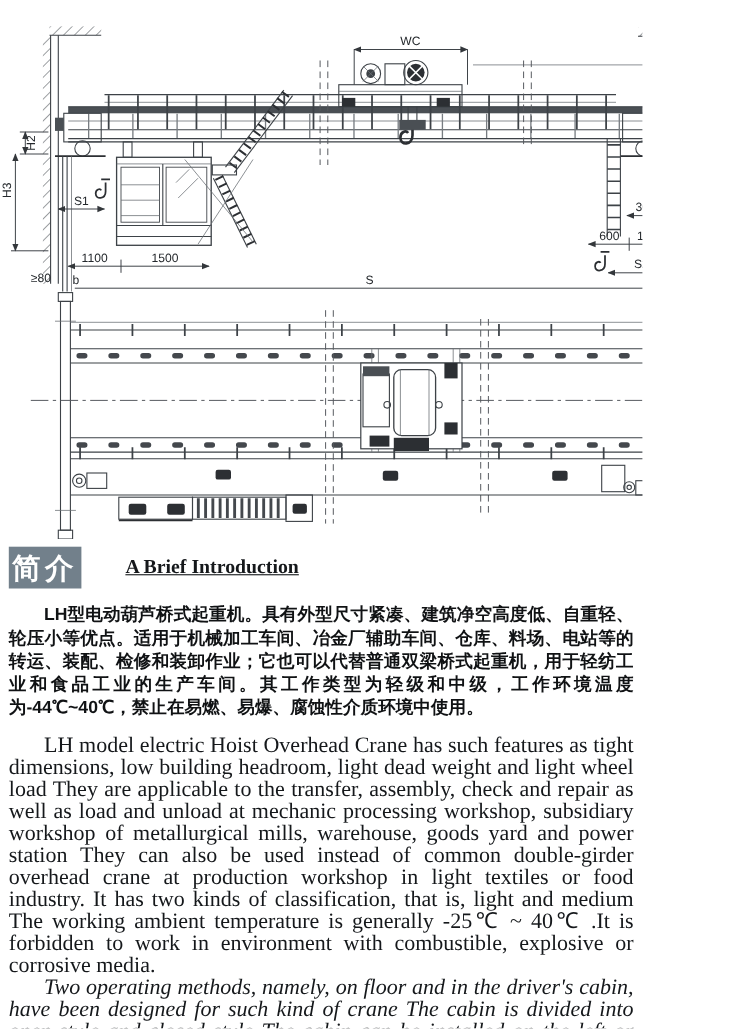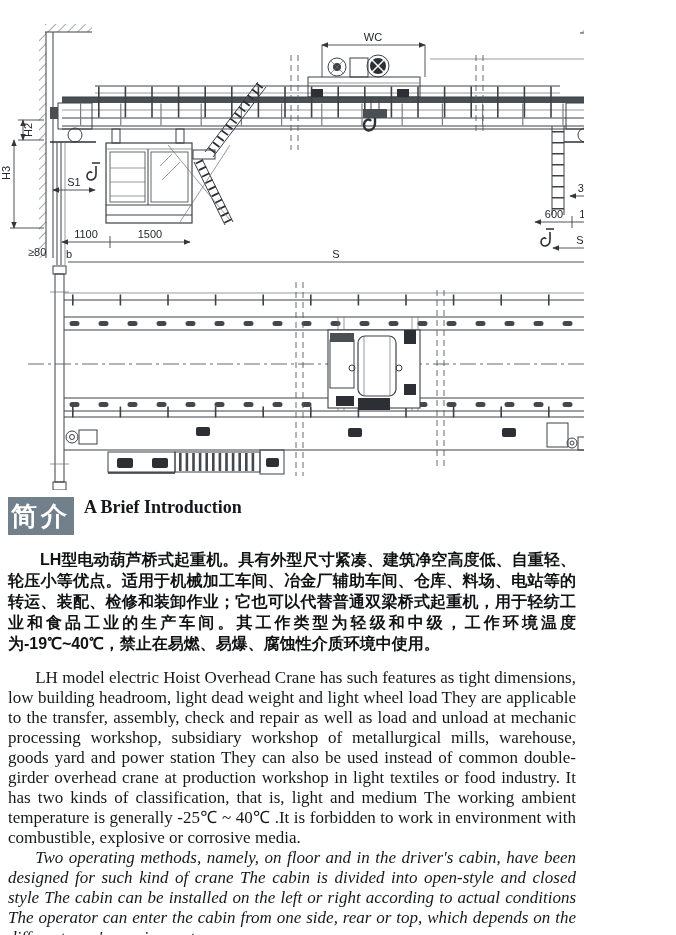--- a/index.html
+++ b/index.html
@@ -8,31 +8,31 @@
   svg{display:block;}
   .ln{stroke:#3d4247;stroke-width:1;fill:none;}
   .thin{stroke:#6a6f74;stroke-width:.7;fill:none;}
   .thick{stroke:#2c2f33;stroke-width:1.6;fill:none;}
   .dash{stroke:#55595e;stroke-width:.9;fill:none;stroke-dasharray:6 4;}
   .cdash{stroke:#55595e;stroke-width:.9;fill:none;stroke-dasharray:16 4 3 4;}
   .dim{stroke:#3d4247;stroke-width:.9;fill:none;}
   .dimtxt{font-family:"Liberation Sans",sans-serif;font-size:11px;fill:#24282c;}
   .darkfill{fill:#2c2f33;stroke:none;}
   .grayfill{fill:#4a4f54;stroke:none;}
-  .intro-row{display:flex;align-items:flex-start;margin:7px 8px 0 8px;height:38px;}
+  .intro-row{display:flex;align-items:center;margin:7px 8px 0 8px;height:38px;gap:30px;}
   .badge{display:flex;align-items:center;justify-content:center;width:66px;height:38px;
          background:#72808b;color:#fff;font-weight:700;font-size:26px;letter-spacing:4px;
          font-family:"Liberation Sans",sans-serif;}
   .intro-title{margin-left:10px;font-weight:700;font-size:18px;color:#15181b;
-               font-family:"Liberation Serif",serif;padding-bottom:1px;}
+               font-family:"Liberation Serif",serif;padding-bottom:1px;text-decoration:underline;}
   p.zh{margin:14px 8px 0 8px;font-size:16px;font-weight:700;line-height:21px;
        text-align:justify;text-indent:2em;color:#101214;
        font-family:"Liberation Sans",sans-serif;}
   p.zh + p.zh{margin-top:0;}
-  p.en{margin:14px 8px 0 8px;font-size:17px;line-height:20px;text-align:justify;
+  p.en{margin:14px 8px 0 8px;font-size:20px;line-height:20px;text-align:justify;
        text-indent:1.6em;color:#15181b;font-family:"Liberation Serif",serif;}
   p.en + p.en{margin-top:0;font-style:italic;}
 </style>
 </head>
 <body>
 
 <div class="page">
 
   <svg width="676" height="490" viewBox="0 0 676 490">
     <defs>
@@ -320,17 +320,17 @@
         <text class="dimtxt" transform="rotate(-90 656 380)" x="656" y="380" text-anchor="middle">B</text>
       </g>
     </g>
   </svg>
 
   <div class="intro-row">
     <div class="badge">简介</div>
     <div class="intro-title">A Brief Introduction</div>
   </div>
 
-  <p class="zh">LH型电动葫芦桥式起重机。具有外型尺寸紧凑、建筑净空高度低、自重轻、轮压小等优点。适用于机械加工车间、冶金厂辅助车间、仓库、料场、电站等的转运、装配、检修和装卸作业；它也可以代替普通双梁桥式起重机，用于轻纺工业和食品工业的生产车间。其工作类型为轻级和中级，工作环境温度为-19℃~40℃，禁止在易燃、易爆、腐蚀性介质环境中使用。</p>
+  <p class="zh">LH型电动葫芦桥式起重机。具有外型尺寸紧凑、建筑净空高度低、自重轻、轮压小等优点。适用于机械加工车间、冶金厂辅助车间、仓库、料场、电站等的转运、装配、检修和装卸作业；它也可以代替普通双梁桥式起重机，用于轻纺工业和食品工业的生产车间。其工作类型为轻级和中级，工作环境温度为-44℃~40℃，禁止在易燃、易爆、腐蚀性介质环境中使用。</p>
   <p class="en">LH model electric Hoist Overhead Crane has such features as tight dimensions, low building headroom, light dead weight and light wheel load They are applicable to the transfer, assembly, check and repair as well as load and unload at mechanic processing workshop, subsidiary workshop of metallurgical mills, warehouse, goods yard and power station They can also be used instead of common double-girder overhead crane at production workshop in light textiles or food industry. It has two kinds of classification, that is, light and medium The working ambient temperature is generally -25℃ ~ 40℃ .It is forbidden to work in environment with combustible, explosive or corrosive media.</p>
   <p class="en">Two operating methods, namely, on floor and in the driver's cabin, have been designed for such kind of crane The cabin is divided into open-style and closed style The cabin can be installed on the left or right according to actual conditions The operator can enter the cabin from one side, rear or top, which depends on the different user's requirements.</p>
 
 </div>
 
 </body></html>

